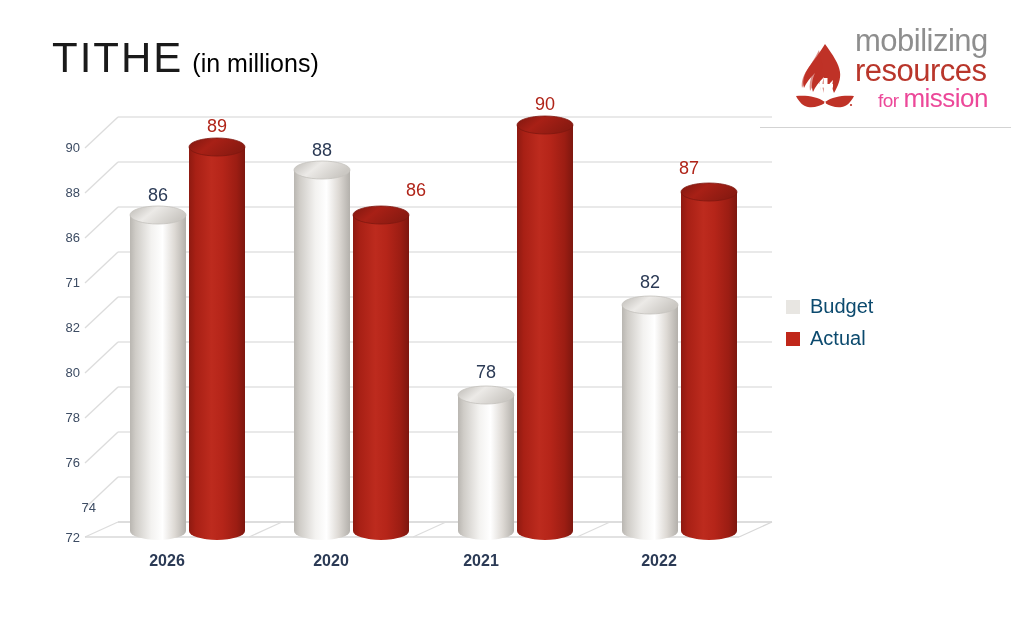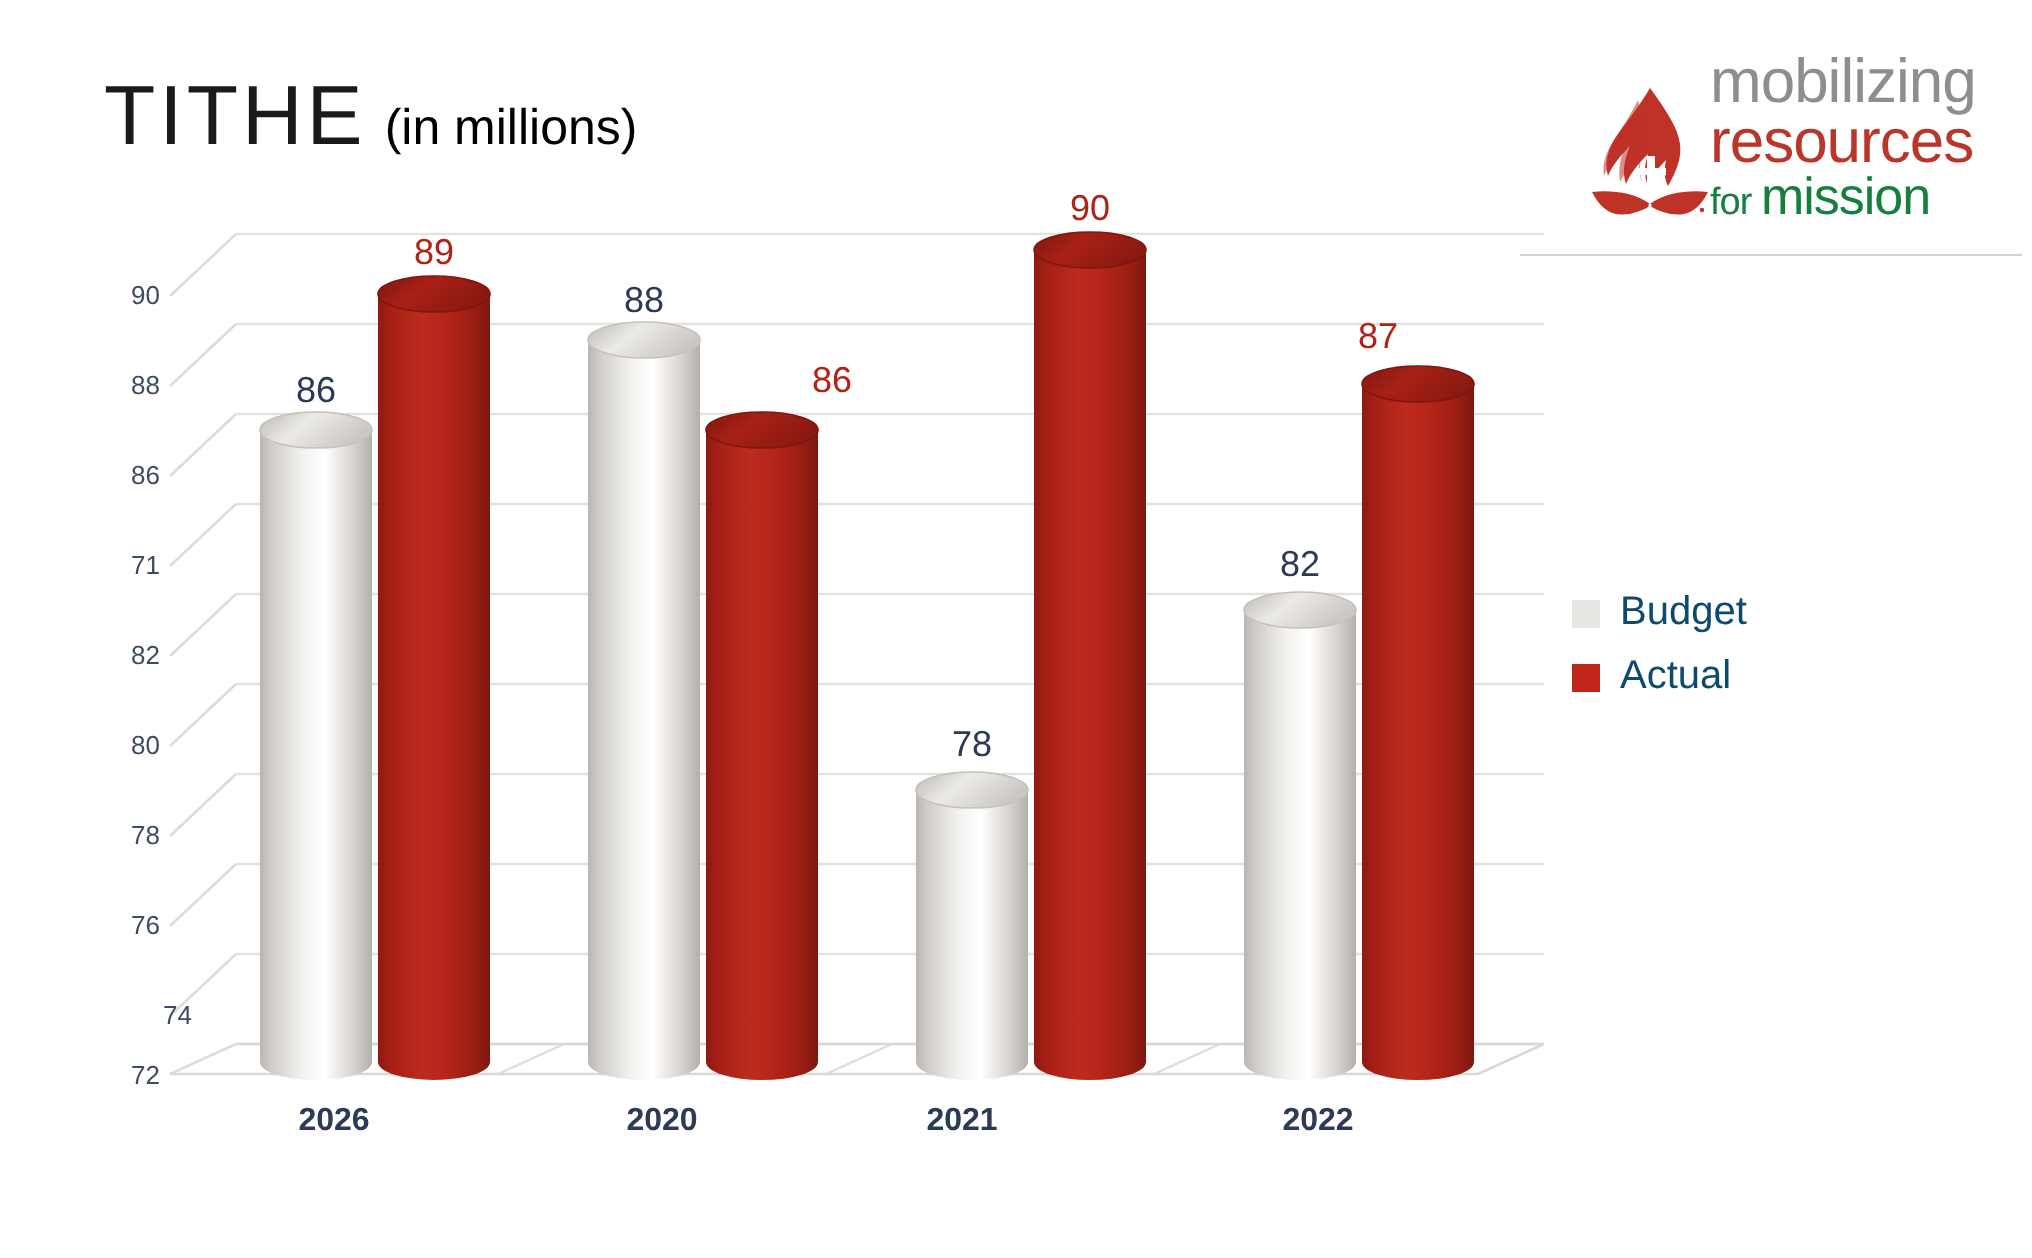--- a/index.html
+++ b/index.html
@@ -23,21 +23,21 @@
     display:inline-block;vertical-align:baseline;margin-left:9px;
   }
 
   
   #logo-block{position:absolute;left:795px;top:26px;width:215px;height:98px;}
   #logo-mark{position:absolute;left:0px;top:16px;width:62px;height:68px;}
   #logo-words{position:absolute;left:60px;top:0px;width:156px;}
   .logo-line{line-height:0.96;white-space:nowrap;}
   #logo-l1{font-size:31px;color:#8e8e8e;letter-spacing:-0.5px;}
   #logo-l2{font-size:31px;color:#b9362b;letter-spacing:-0.5px;}
-  #logo-l3{font-size:26px;color:#15803d;letter-spacing:-0.5px;}
+  #logo-l3{font-size:26px;color:#ec4899;letter-spacing:-0.5px;text-align:center;}
   #logo-l3 .for{font-size:19px;}
   #logo-rule{
     position:absolute;left:-35px;top:101px;width:251px;height:0;
     border-top:1.4px solid #d3d3d3;
   }
 
   
   #chart{position:absolute;left:0;top:0;width:1016px;height:629px;}
   #plot-svg{position:absolute;left:0;top:0;}
 

